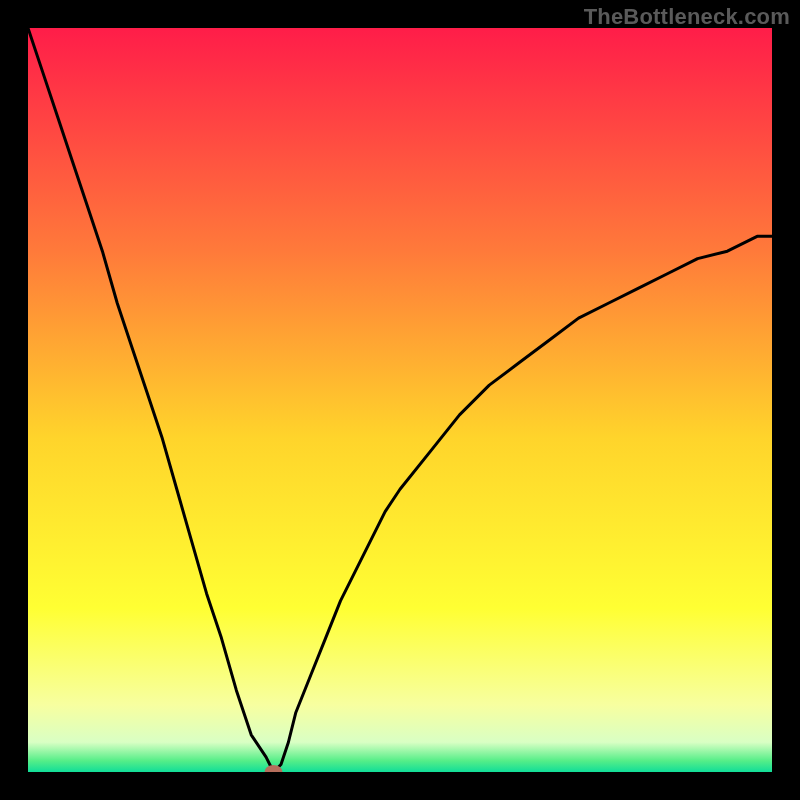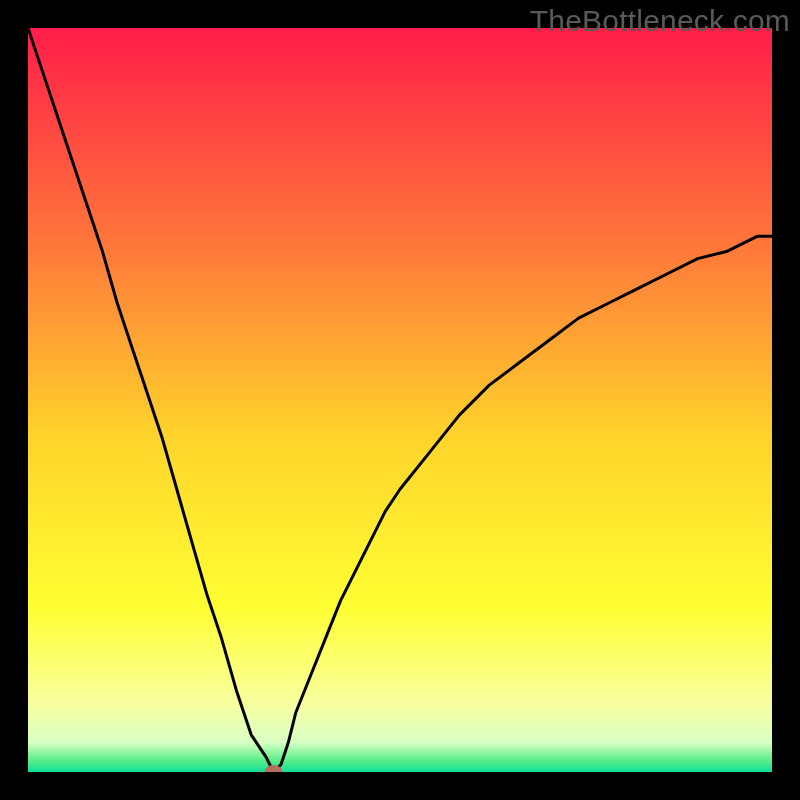--- a/index.html
+++ b/index.html
@@ -27,22 +27,22 @@
   }
   .plot-area svg {
     position: absolute;
     left: 0; top: 0;
   }
   .watermark {
     position: absolute;
     top: 4px;
     right: 10px;
     color: #5a5a5a;
-    font-size: 30px;
-    font-weight: 400;
+    font-size: 22px;
+    font-weight: 700;
     letter-spacing: 0.2px;
   }
 </style>
 </head>
 <body>
 
 <div class="frame">
   <div class="plot-area">
     <svg id="bg-svg" width="744" height="744">
         <defs>

